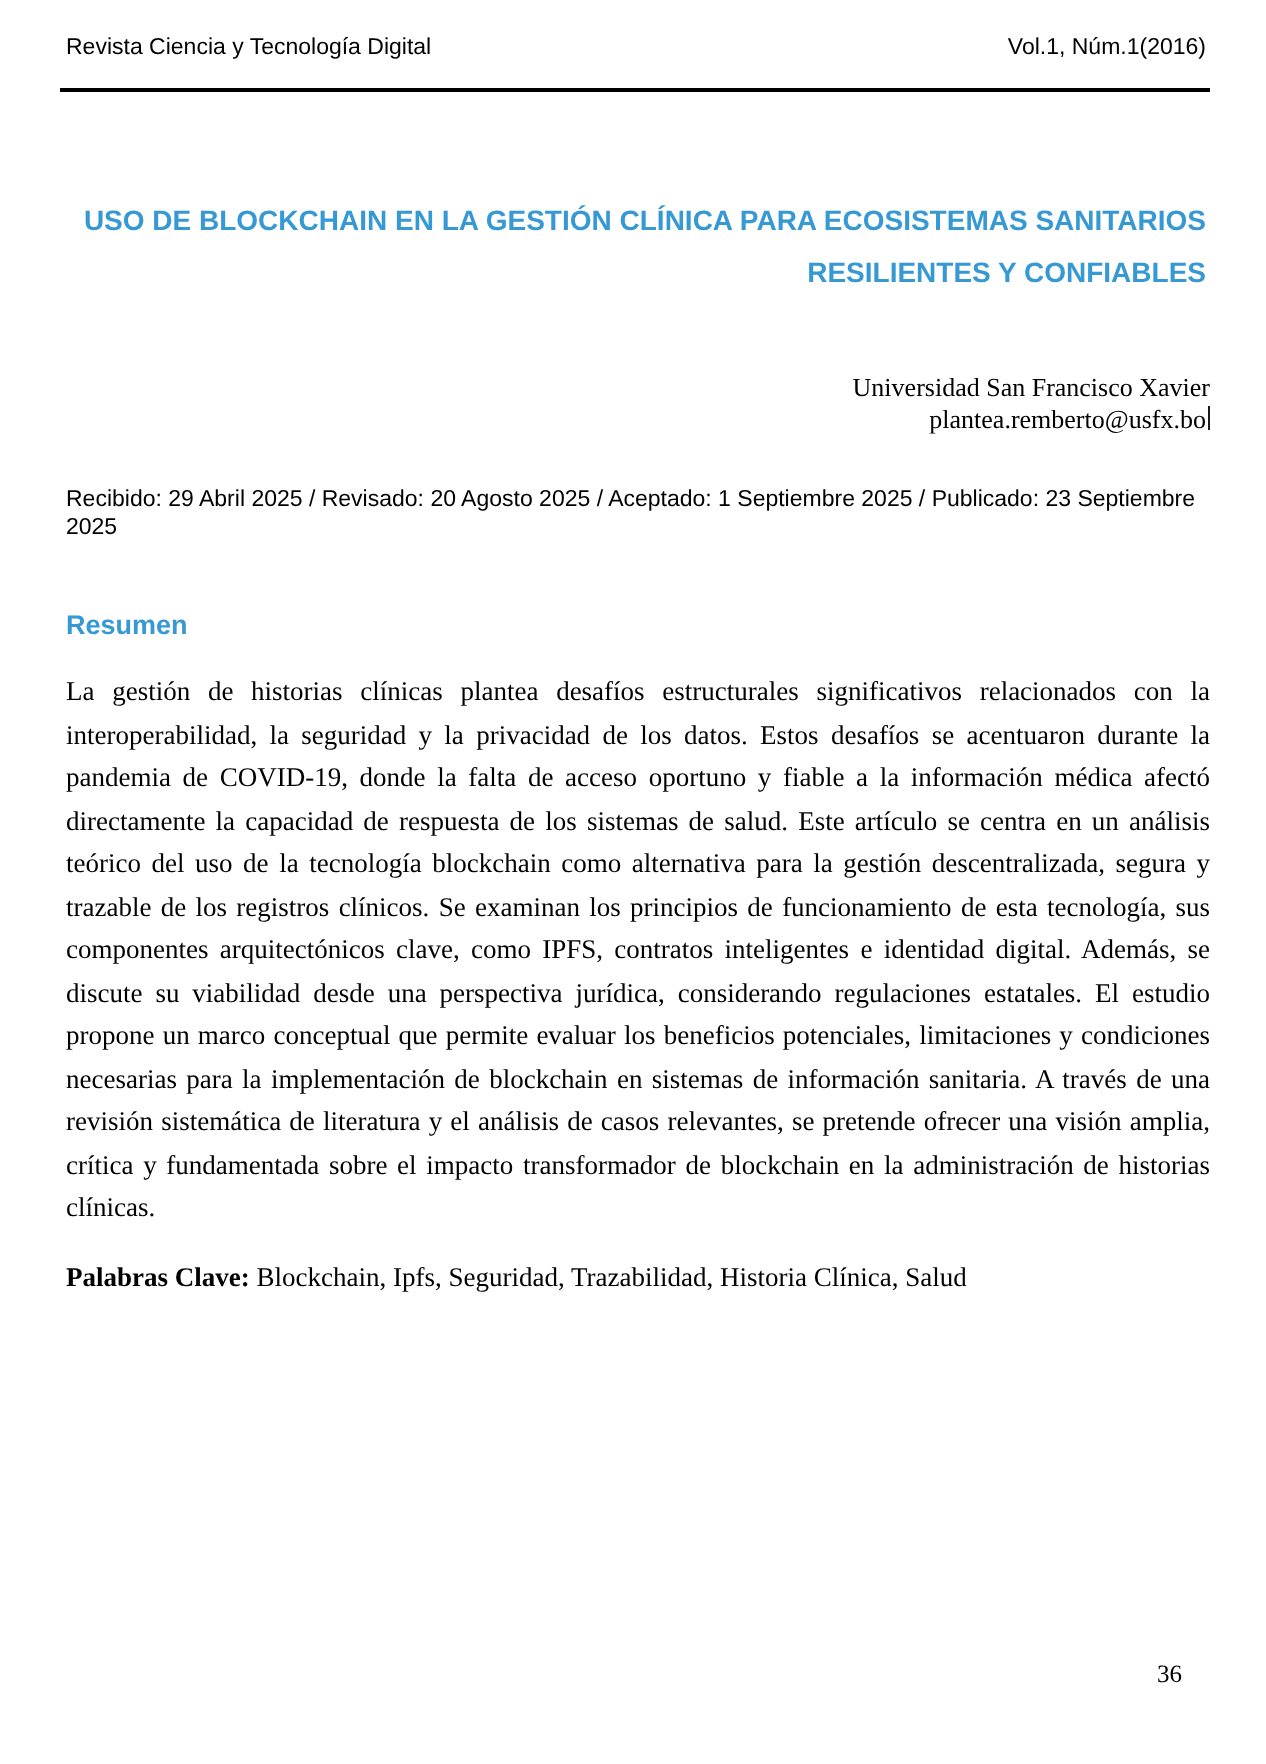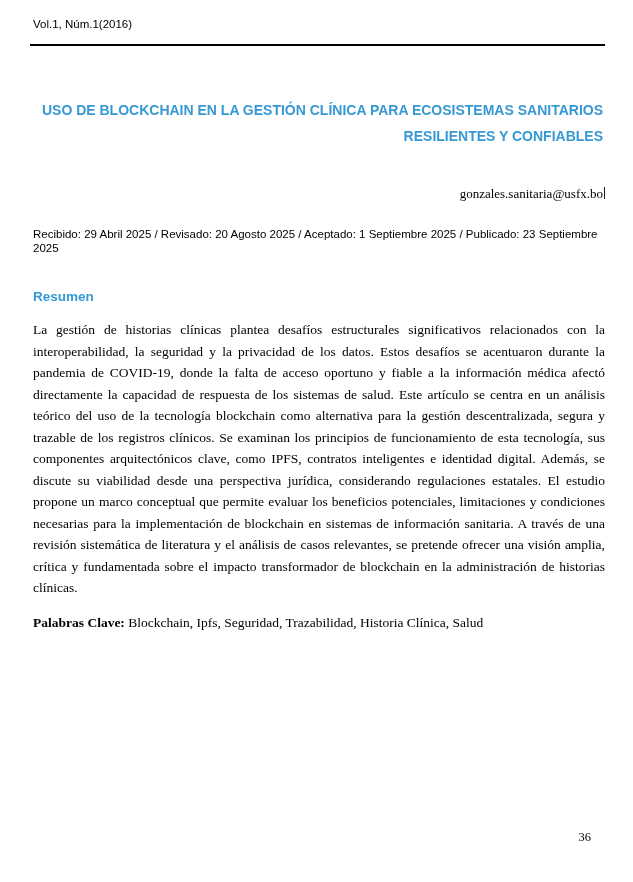--- a/index.html
+++ b/index.html
@@ -98,30 +98,32 @@
     font-family: "Liberation Serif", serif;
     font-size: 12.5px;
   }
 </style>
 </head>
 <body>
 
 <div class="page">
 
   <div class="header-row">
+    <span>Revista Ciencia y Tecnología Digital</span>
     <span>Vol.1, Núm.1(2016)</span>
   </div>
 
   <hr class="header-rule">
 
   <h1 class="title es" style="margin-top:51px; margin-bottom:0;">USO DE BLOCKCHAIN EN LA GESTIÓN CLÍNICA PARA ECOSISTEMAS SANITARIOS RESILIENTES Y CONFIABLES</h1>
 
 
   <div class="author-block">
-    <div><span>gonzales.sanitaria@usfx.bo</span><span class="text-cursor"></span></div>
+    <div>Universidad San Francisco Xavier</div>
+    <div><span>plantea.remberto@usfx.bo</span><span class="text-cursor"></span></div>
   </div>
 
   <div class="dates">Recibido: 29 Abril 2025 / Revisado: 20 Agosto 2025 / Aceptado: 1 Septiembre 2025 / Publicado: 23 Septiembre 2025</div>
 
   <div class="section-heading">Resumen</div>
 
   <p class="abstract">La gestión de historias clínicas plantea desafíos estructurales significativos relacionados con la interoperabilidad, la seguridad y la privacidad de los datos. Estos desafíos se acentuaron durante la pandemia de COVID-19, donde la falta de acceso oportuno y fiable a la información médica afectó directamente la capacidad de respuesta de los sistemas de salud. Este artículo se centra en un análisis teórico del uso de la tecnología blockchain como alternativa para la gestión descentralizada, segura y trazable de los registros clínicos. Se examinan los principios de funcionamiento de esta tecnología, sus componentes arquitectónicos clave, como IPFS, contratos inteligentes e identidad digital. Además, se discute su viabilidad desde una perspectiva jurídica, considerando regulaciones estatales. El estudio propone un marco conceptual que permite evaluar los beneficios potenciales, limitaciones y condiciones necesarias para la implementación de blockchain en sistemas de información sanitaria. A través de una revisión sistemática de literatura y el análisis de casos relevantes, se pretende ofrecer una visión amplia, crítica y fundamentada sobre el impacto transformador de blockchain en la administración de historias clínicas.</p>
 
   <p class="keywords"><span class="keywords-label">Palabras Clave:</span><span> Blockchain, Ipfs, Seguridad, Trazabilidad, Historia Clínica, Salud</span></p>
 

